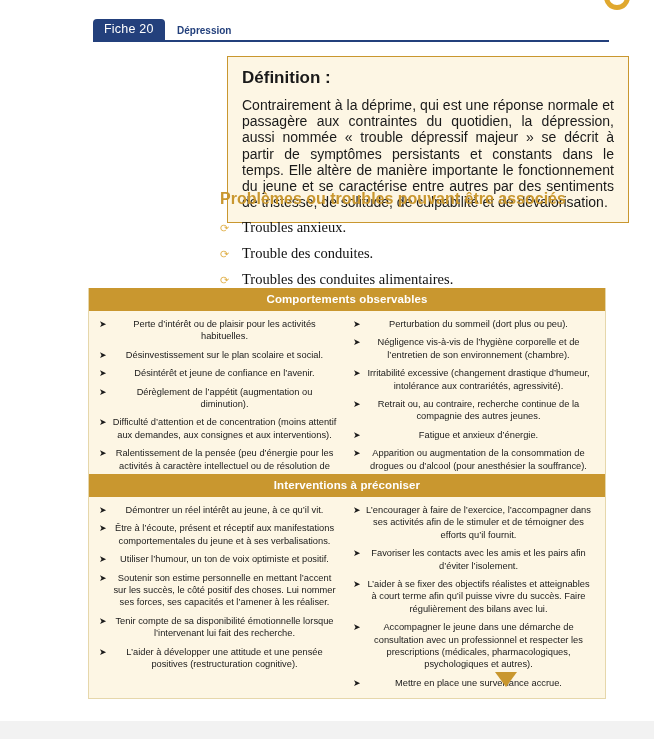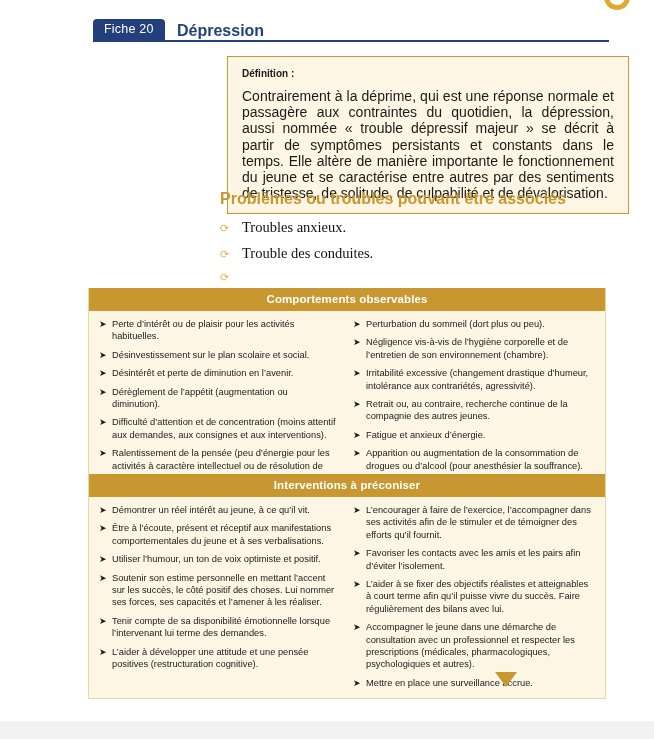--- a/index.html
+++ b/index.html
@@ -71,38 +71,38 @@
     padding: 3px 11px 4px 11px;
     border-radius: 4px 4px 0 0;
     letter-spacing: .2px;
     line-height: 14px;
   }
   .fiche-title {
     position: absolute;
     left: 84px;
     bottom: 4px;
     color: #23407c;
-    font-size: 16px;
+    font-size: 10px;
     font-weight: bold;
     line-height: 14px;
   }
 
   
   .definition-box {
     position: absolute;
     left: 227px;
     top: 56px;
     width: 402px;
     box-sizing: border-box;
     background: #fdf6e4;
     border: 1.5px solid #c9972f;
     padding: 11px 14px 12px 14px;
   }
   .definition-title {
-    font-size: 10px;
+    font-size: 17px;
     font-weight: bold;
     color: #1a1a1a;
     margin-bottom: 9px;
   }
   .definition-text {
     font-size: 14px;
     line-height: 16.2px;
     text-align: justify;
     color: #1a1a1a;
   }
@@ -186,21 +186,21 @@
     color: #1a1a1a;
   }
   .col li:last-child { margin-bottom: 0; }
   .arrow {
     flex: 0 0 auto;
     width: 13px;
     color: #1a1a1a;
     font-size: 9px;
     line-height: 12.4px;
   }
-  .li-text { flex: 1 1 auto; }
+  .li-text { flex: 1 1 auto; text-align: center; }
 
   
   .tri-down {
     position: absolute;
     left: 495px;
     top: 672px;
     width: 0;
     height: 0;
     border-left: 11px solid transparent;
     border-right: 11px solid transparent;
@@ -231,40 +231,41 @@
       <li class="assoc-item">
         <span class="assoc-bullet">⟳</span>
         <span>Troubles anxieux.</span>
       </li>
       <li class="assoc-item">
         <span class="assoc-bullet">⟳</span>
         <span>Trouble des conduites.</span>
       </li>
       <li class="assoc-item">
         <span class="assoc-bullet">⟳</span>
+        <span>Troubles des conduites alimentaires.</span>
       </li>
     </ul>
   </div>
 
   <div class="table-block" id="block-behaviours">
     <div class="table-head">Comportements observables</div>
     <div class="table-cols">
       <div class="col">
         <ul>
           <li>
               <span class="arrow">➤</span>
               <span class="li-text">Perte d’intérêt ou de plaisir pour les activités habituelles.</span>
             </li>
           <li>
               <span class="arrow">➤</span>
               <span class="li-text">Désinvestissement sur le plan scolaire et social.</span>
             </li>
           <li>
               <span class="arrow">➤</span>
-              <span class="li-text">Désintérêt et perte de diminution en l’avenir.</span>
+              <span class="li-text">Désintérêt et jeune de confiance en l’avenir.</span>
             </li>
           <li>
               <span class="arrow">➤</span>
               <span class="li-text">Dérèglement de l’appétit (augmentation ou diminution).</span>
             </li>
           <li>
               <span class="arrow">➤</span>
               <span class="li-text">Difficulté d’attention et de concentration (moins attentif aux demandes, aux consignes et aux interventions).</span>
             </li>
           <li>
@@ -324,21 +325,21 @@
           <li>
               <span class="arrow">➤</span>
               <span class="li-text">Utiliser l’humour, un ton de voix optimiste et positif.</span>
             </li>
           <li>
               <span class="arrow">➤</span>
               <span class="li-text">Soutenir son estime personnelle en mettant l’accent sur les succès, le côté positif des choses. Lui nommer ses forces, ses capacités et l’amener à les réaliser.</span>
             </li>
           <li>
               <span class="arrow">➤</span>
-              <span class="li-text">Tenir compte de sa disponibilité émotionnelle lorsque l’intervenant lui terme des demandes.</span>
+              <span class="li-text">Tenir compte de sa disponibilité émotionnelle lorsque l’intervenant lui fait des recherche.</span>
             </li>
           <li>
               <span class="arrow">➤</span>
               <span class="li-text">L’aider à développer une attitude et une pensée positives (restructuration cognitive).</span>
             </li>
         </ul>
       </div>
       <div class="col">
         <ul>
           <li>

